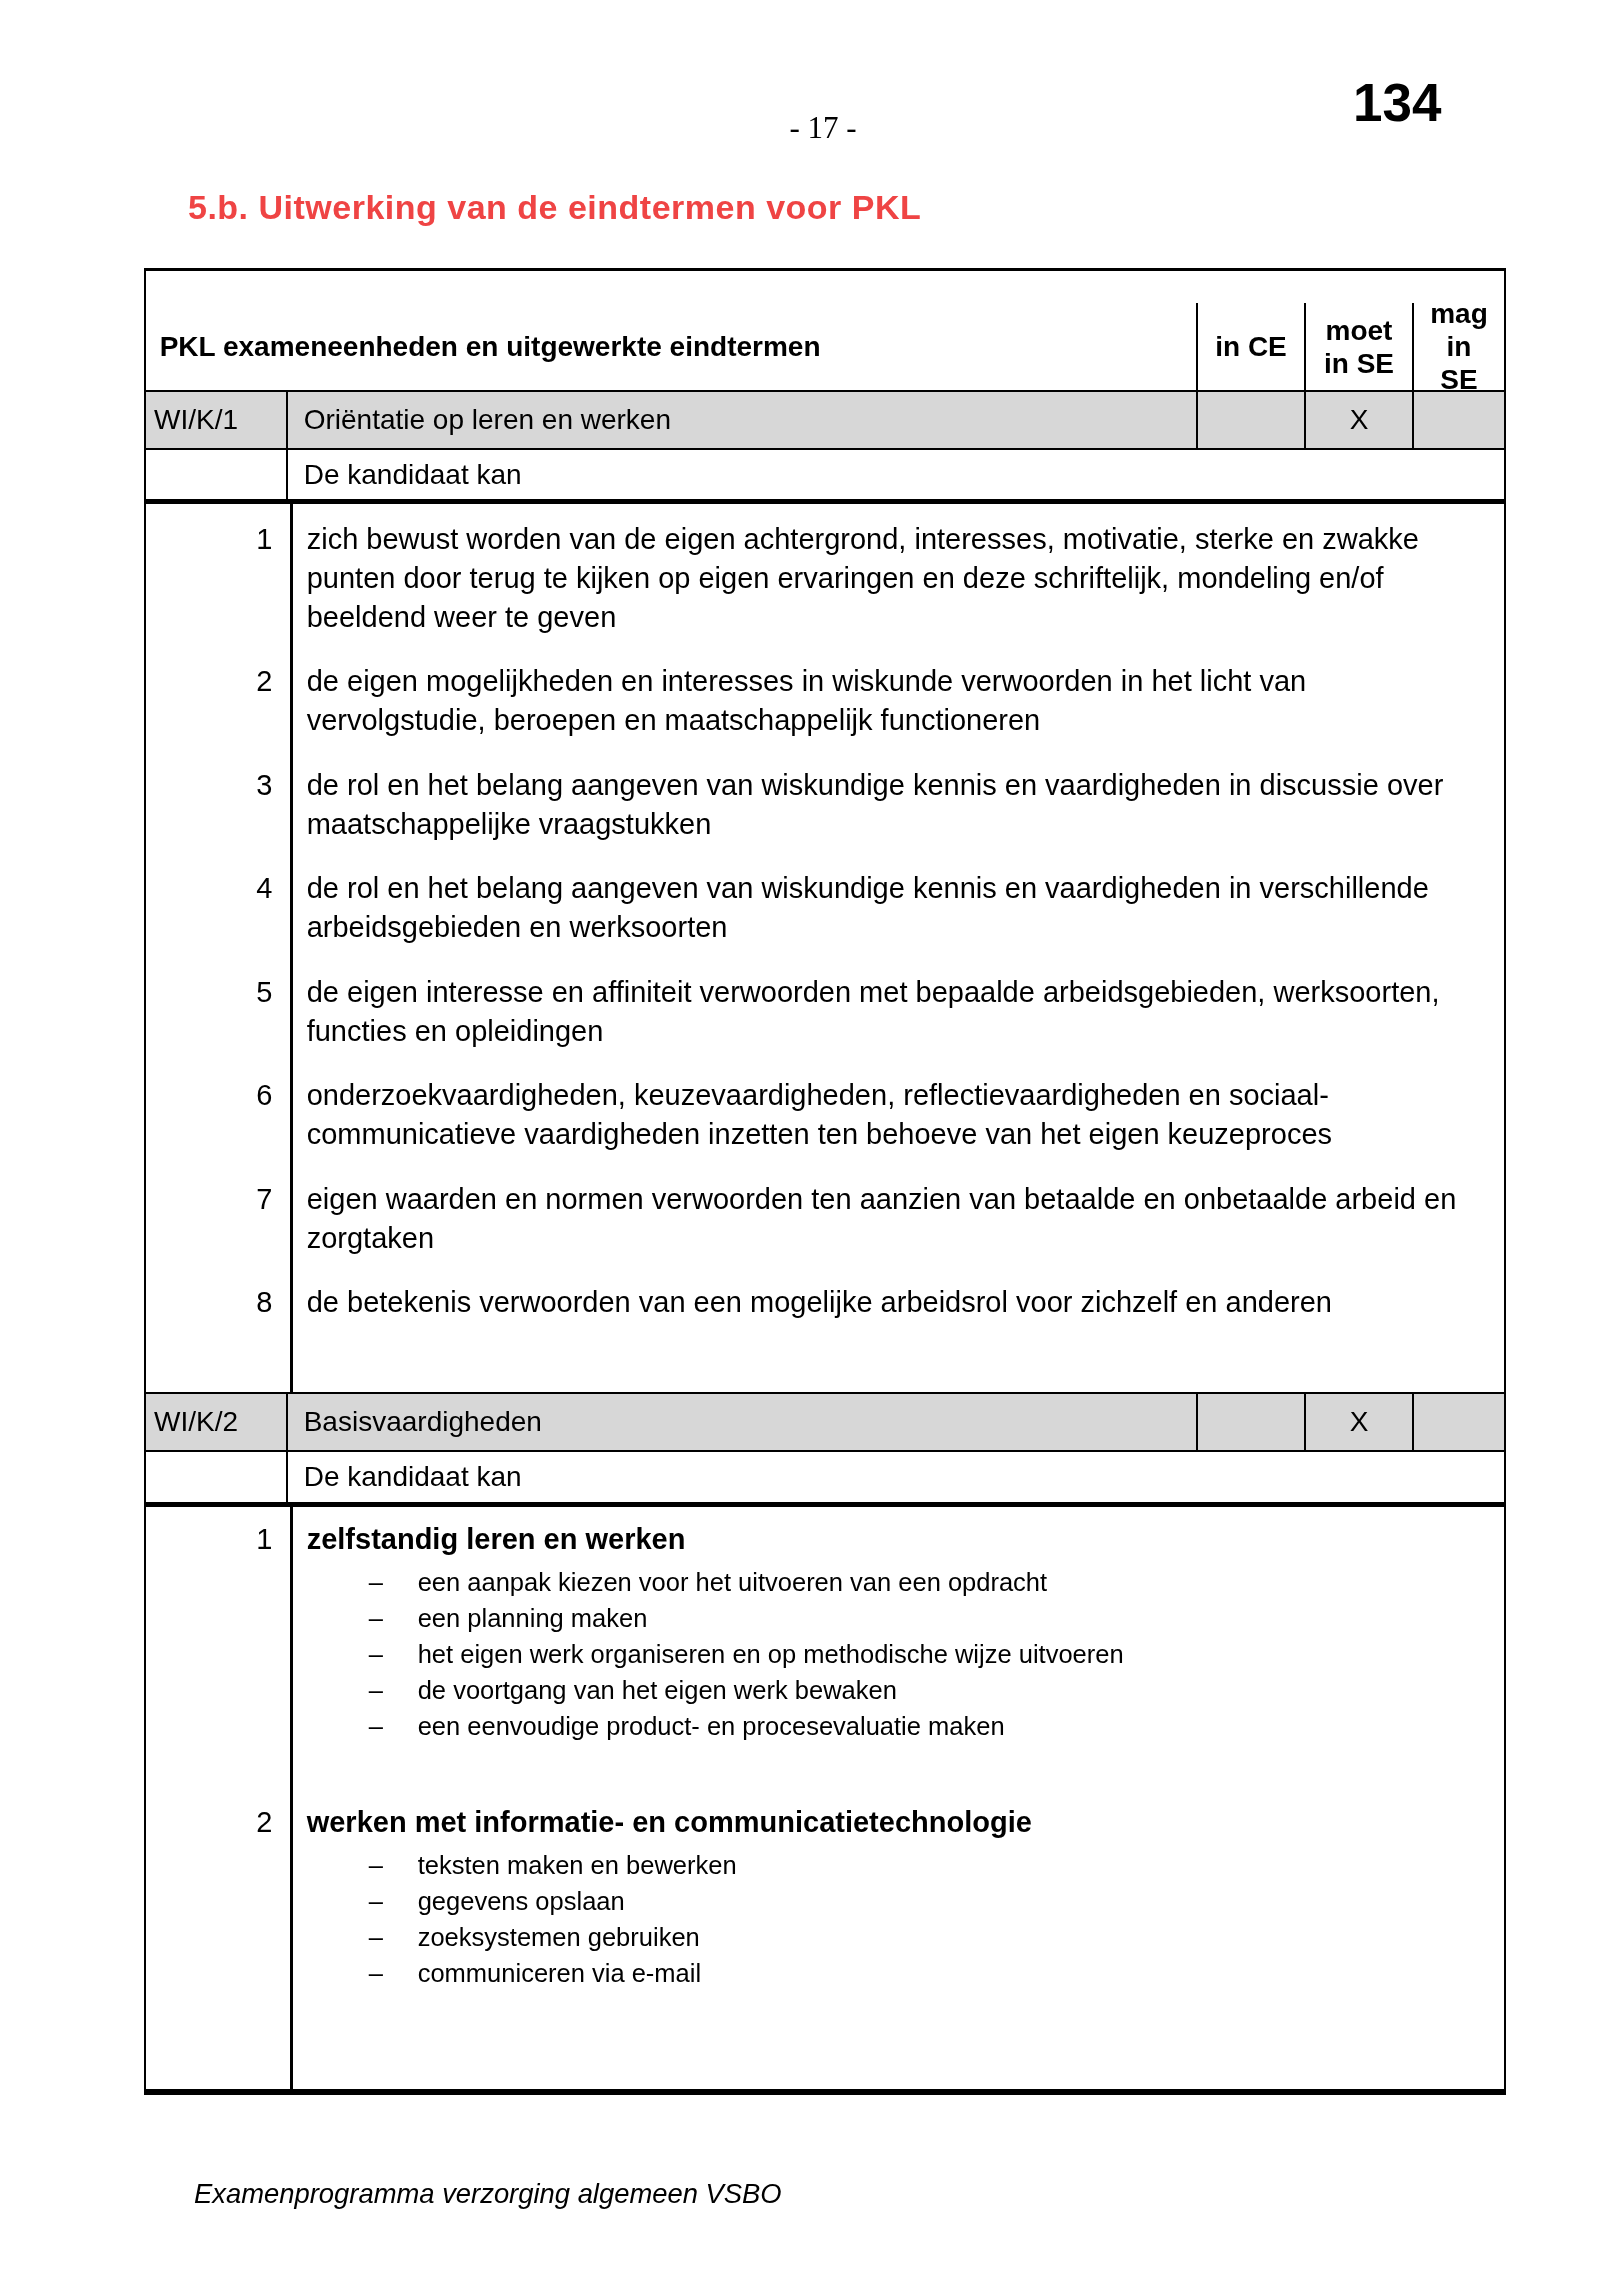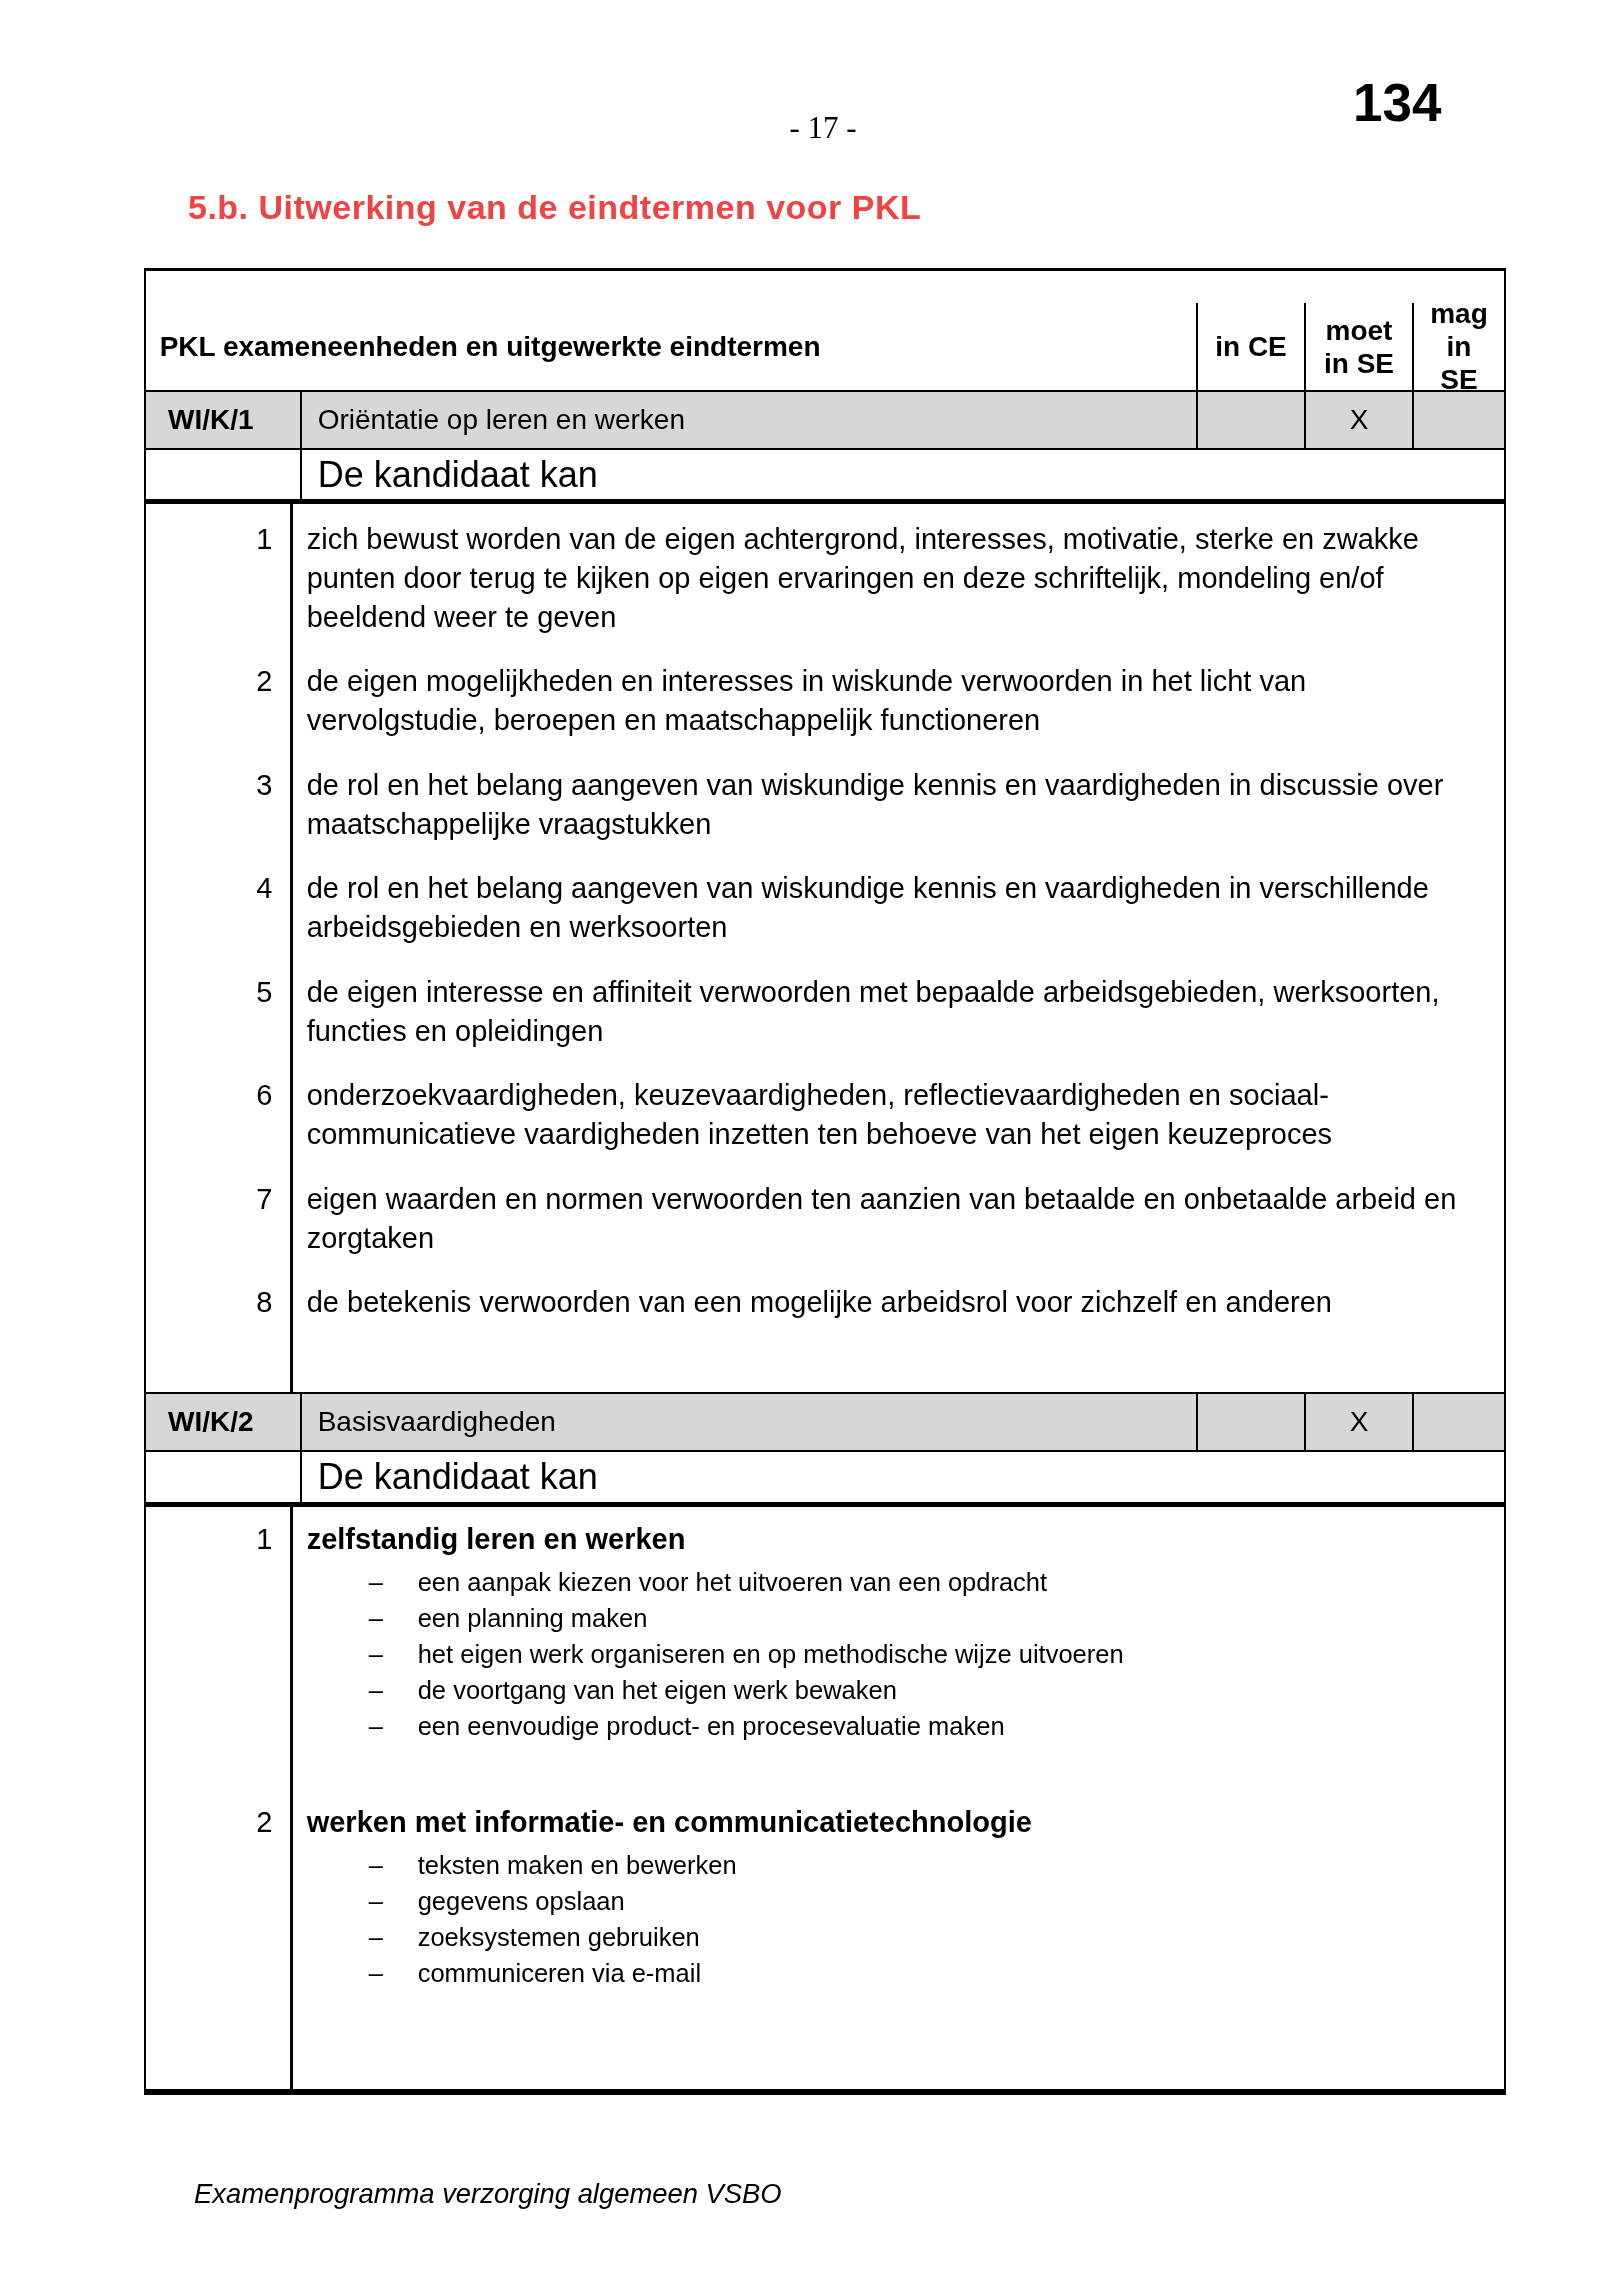--- a/index.html
+++ b/index.html
@@ -21,25 +21,25 @@
   .row{display:flex;width:100%;}
   .rhead{height:87px;border-bottom:2.9px solid #000;font-weight:bold;font-size:28px;margin-top:32px;}
   .rhead .cmain{flex:1;display:flex;align-items:center;padding-left:13.7px;}
   .vcol{width:108px;display:flex;align-items:center;justify-content:center;
         border-left:2.9px solid #000;text-align:center;box-sizing:border-box;}
   .vcol.last{width:92px;}
   .prewrap{white-space:pre-line;line-height:33px;}
 
   .rgray{height:56px;background:#d7d7d7;border-bottom:2.9px solid #000;font-size:28px;}
   .ccode{width:144px;border-right:2.9px solid #000;box-sizing:content-box;
-         display:flex;align-items:center;padding-left:22px;flex:0 0 auto;width:132px;font-weight:bold;}
+         display:flex;align-items:center;padding-left:8px;flex:0 0 auto;width:132px;}
   .rgray .ctitle{flex:1;display:flex;align-items:center;padding-left:15.7px;}
   .rgray .vcol{background:#d7d7d7;}
 
-  .rkan{height:49px;border-bottom:5.9px solid #000;font-size:36px;}
+  .rkan{height:49px;border-bottom:5.9px solid #000;font-size:28px;}
   .rkan .ckan{flex:1;display:flex;align-items:center;padding-left:15.7px;}
   .rkan2{height:50px;}
 
   .block{position:relative;font-size:29px;line-height:39px;}
   .block::before{content:"";position:absolute;left:144px;top:0;bottom:0;width:2.9px;background:#000;}
   .b1{height:872px;border-bottom:2px solid #000;padding-top:15.7px;box-sizing:content-box;}
   .b2{height:569px;padding-top:13.7px;box-sizing:content-box;}
   .item{display:flex;margin-bottom:25.5px;}
   .item .num{width:144px;flex:0 0 auto;text-align:right;padding-right:17.6px;box-sizing:border-box;}
   .item .itext{flex:1;padding-left:16.7px;padding-right:25.5px;}

